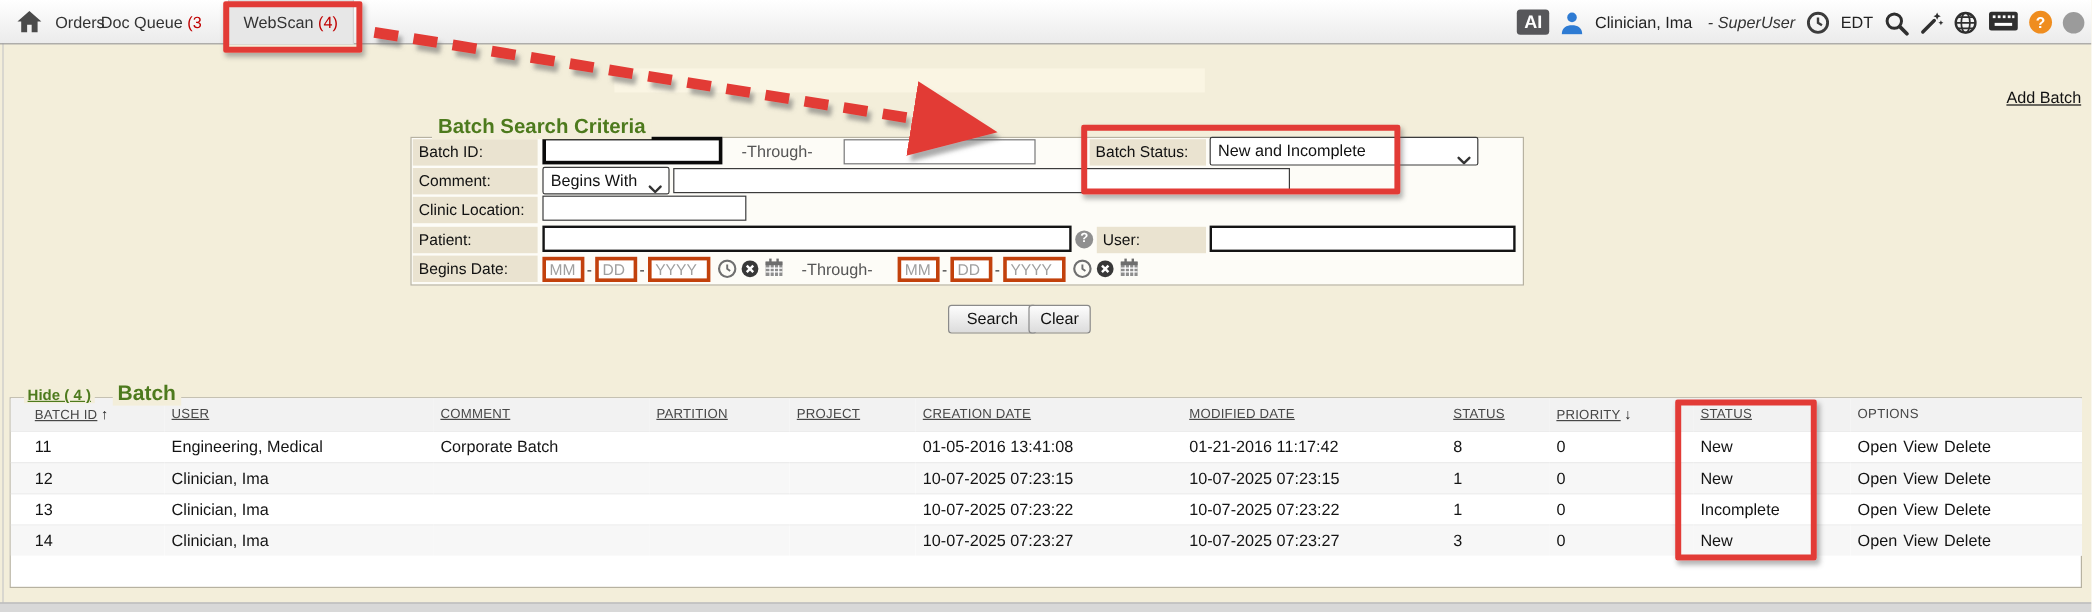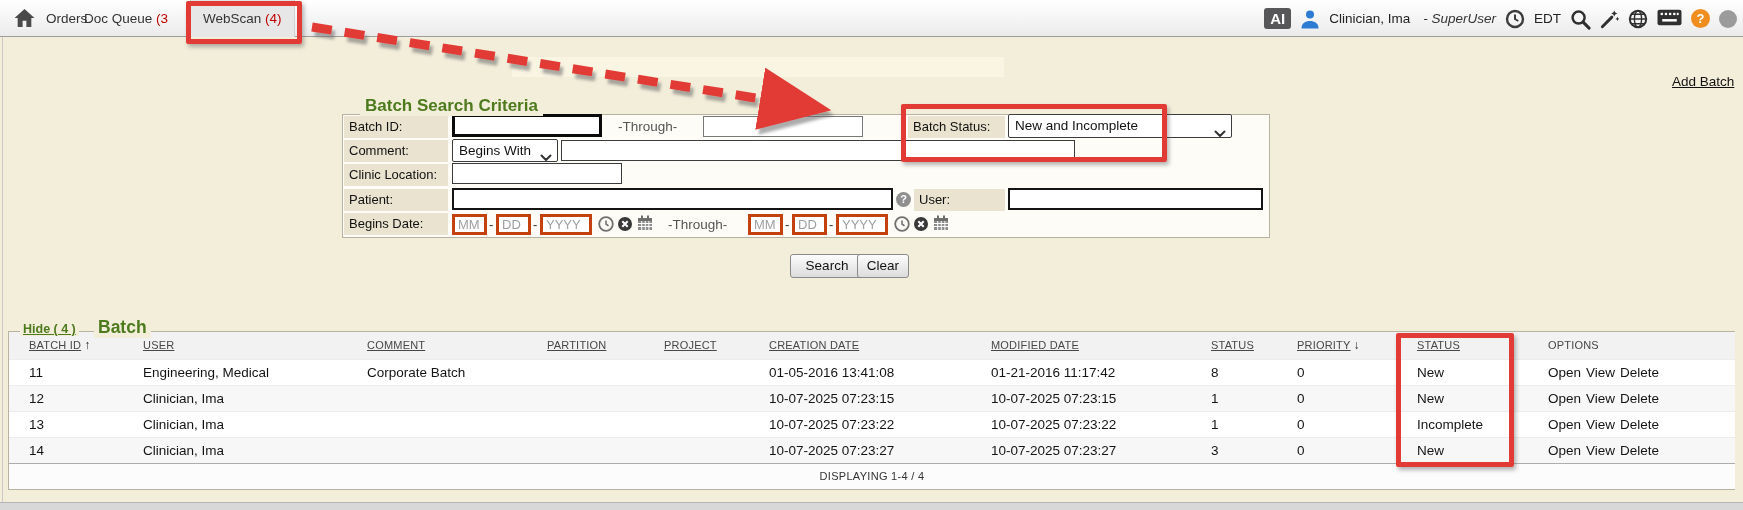--- a/index.html
+++ b/index.html
@@ -336,23 +336,20 @@
         <td></td>
         <td>10-07-2025 07:23:27</td>
         <td>10-07-2025 07:23:27</td>
         <td>3</td>
         <td>0</td>
         <td>New</td>
         <td>
           <span class="opt-link">Open</span><span class="opt-link">View</span><span class="opt-link">Delete</span>
         </td>
       </tr>
-      <tr>
-        <td class="footer" colspan="11">DISPLAYING 1-4 / 4</td>
-      </tr>
     </tbody>
   </table>
 
   <div class="bottom-strip"></div>
 
   
   <div class="anno" style="left:186px; top:1px; width:116px; height:43px"></div>
   <div class="anno" style="left:901px; top:104px; width:266px; height:58px"></div>
   <div class="anno" style="left:1396px; top:333px; width:118px; height:134px"></div>
 

